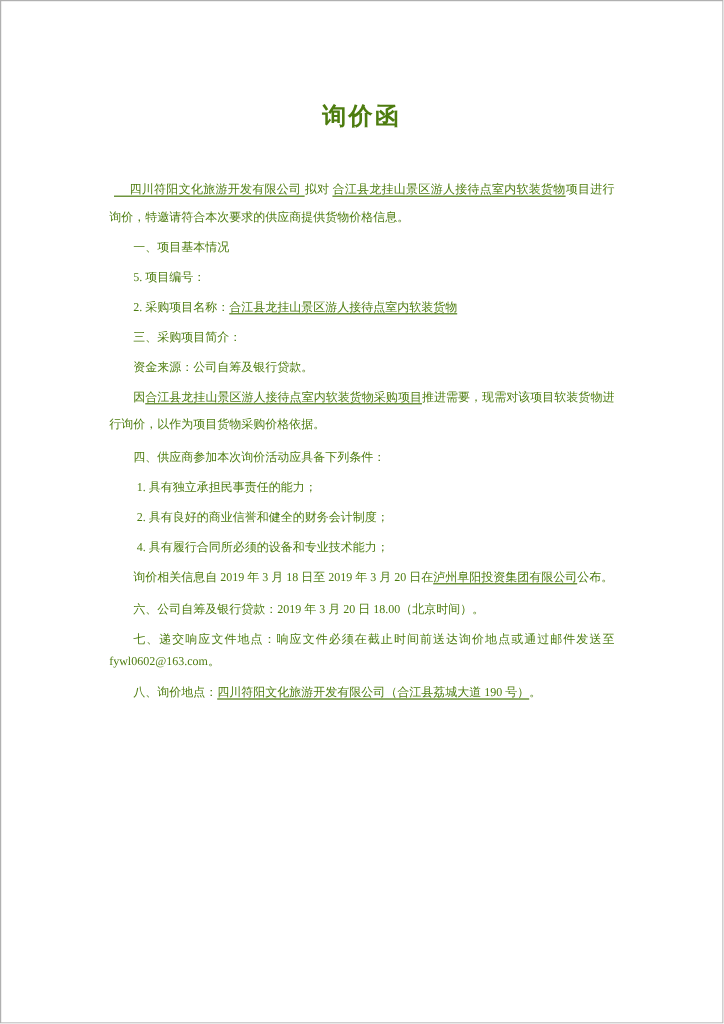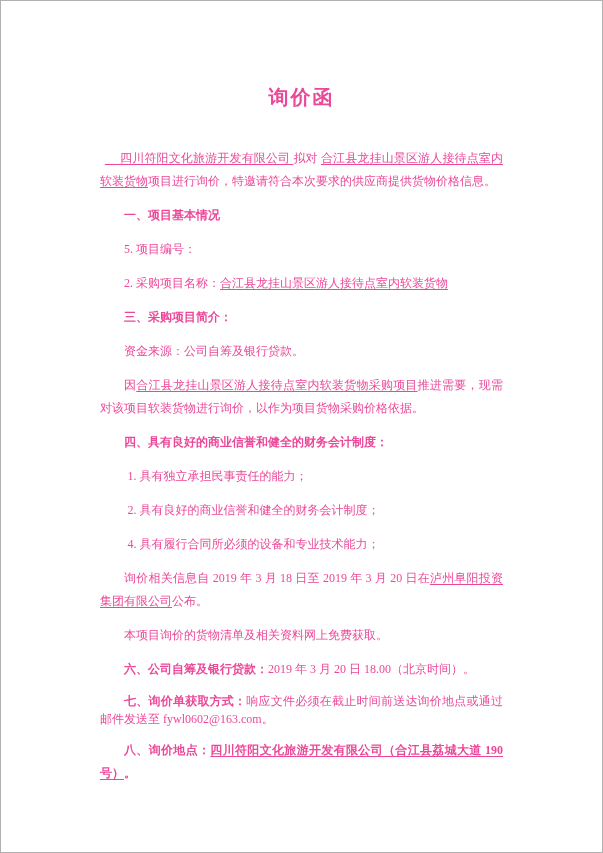--- a/index.html
+++ b/index.html
@@ -9,46 +9,46 @@
   }
   .page {
     position: relative;
     width: 601px;
     height: 851px;
     background: #ffffff;
     border: 1px solid #b0b0b0;
     box-sizing: content-box;
     overflow: hidden;
     font-family: "Liberation Serif", "DejaVu Serif", serif;
-    color: #ec4899;
+    color: #4d7c0f;
   }
   .content {
     padding: 0 88px;
   }
   .title {
     margin: 84px 0 0 0;
     font-size: 20px;
     line-height: 24px;
     font-weight: bold;
     text-align: center;
     letter-spacing: 2px;
   }
   p {
-    margin: 11px;
-    font-size: 12px;
+    margin: 2px;
+    font-size: 10px;
     line-height: 23px;
     text-align: justify;
   }
   .intro {
     margin-top: 38px;
     text-indent: 0.4em;
   }
   .ind   { text-indent: 2em; }
   .ind2  { text-indent: 2.3em; }
-  .b     { font-weight: bold; }
+  .b     { font-weight: normal; }
   .u     { text-decoration: underline; text-underline-offset: 2px; }
   .mt4   { margin-top: 4px; }
   .tight { line-height: 18px; margin-top: 5px; }
   .s8p   { margin-top: 5px; }
 </style>
 </head>
 <body>
 
 <div class="page">
   <div class="content">
@@ -59,28 +59,27 @@
 
     <p class="ind b">一、项目基本情况</p>
     <p class="ind">5. 项目编号：</p>
     <p class="ind"><span>2. 采购项目名称：</span><span class="u">合江县龙挂山景区游人接待点室内软装货物</span></p>
 
     <p class="ind b">三、采购项目简介：</p>
 
     <p class="ind">资金来源：公司自筹及银行贷款。</p>
     <p class="ind"><span>因</span><span class="u">合江县龙挂山景区游人接待点室内软装货物采购项目</span><span>推进需要，现需对该项目软装货物进行询价，以作为项目货物采购价格依据。</span></p>
 
-    <p class="ind b mt4">四、具有良好的商业信誉和健全的财务会计制度：</p>
+    <p class="ind b mt4">四、供应商参加本次询价活动应具备下列条件：</p>
     <p class="ind2">1. 具有独立承担民事责任的能力；</p>
     <p class="ind2">2. 具有良好的商业信誉和健全的财务会计制度；</p>
     <p class="ind2">4. 具有履行合同所必须的设备和专业技术能力；</p>
 
     <p class="ind"><span>询价相关信息自 2019 年 3 月 18 日至 2019 年 3 月 20 日在</span><span class="u">泸州阜阳投资集团有限公司</span><span>公布。</span></p>
-    <p class="ind">本项目询价的货物清单及相关资料网上免费获取。</p>
 
     <p class="ind mt4"><span class="b">六、公司自筹及银行贷款：</span><span>2019 年 3 月 20 日 18.00（北京时间）。</span></p>
 
-    <p class="ind tight"><span class="b">七、询价单获取方式：</span><span>响应文件必须在截止时间前送达询价地点或通过邮件发送至 fywl0602@163.com。</span></p>
+    <p class="ind tight"><span class="b">七、递交响应文件地点：</span><span>响应文件必须在截止时间前送达询价地点或通过邮件发送至 fywl0602@163.com。</span></p>
 
     <p class="ind s8p"><span class="b">八、询价地点：</span><span class="b u">四川符阳文化旅游开发有限公司（合江县荔城大道 190 号）</span><span class="b">。</span></p>
 
   </div>
 </div>
 
 </body></html>

